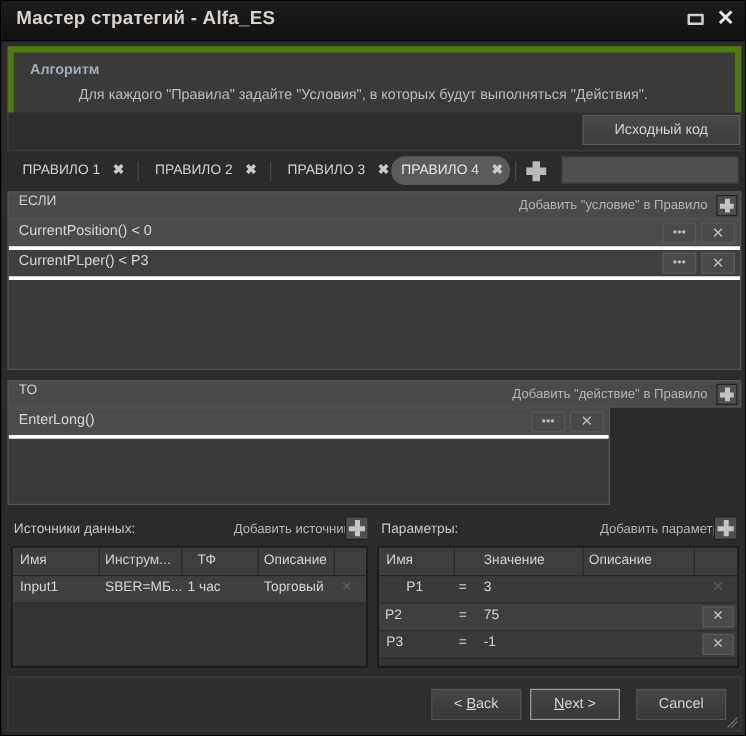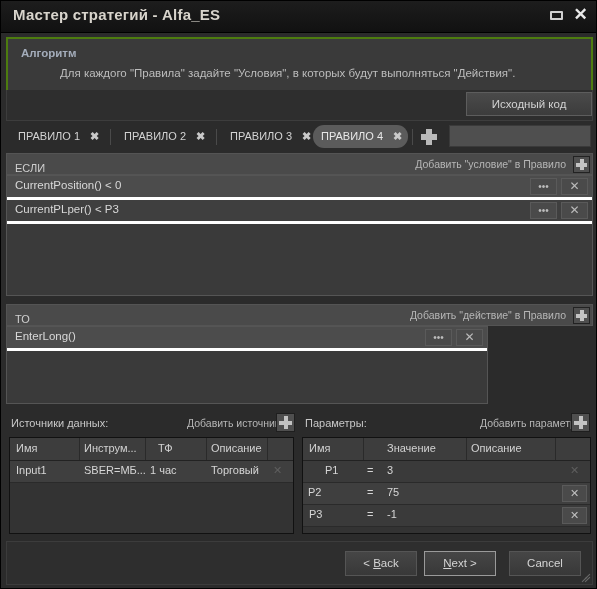--- a/index.html
+++ b/index.html
@@ -27,21 +27,21 @@
     position:absolute;left:1px;top:3px;width:13px;height:9px;
     border:2px solid #cfcfcf;box-sizing:border-box;border-radius:1px;
   }
   .win-close .glyph{
     position:absolute;left:0;top:-2px;width:17px;height:17px;
     color:#e8e8e8;font-size:17px;font-weight:bold;line-height:17px;text-align:center;
   }
   
   .algo-panel{
     position:absolute;left:5px;top:36px;width:587px;height:59px;
-    background:#3a3a3a;border:2px solid #4d7c0f;box-sizing:border-box;
+    background:#3a3a3a;border:5px solid #4d7c0f;box-sizing:border-box;
   }
   .algo-title{
     position:absolute;left:13px;top:8px;
     font-size:11.5px;font-weight:bold;color:#a4adbb;
   }
   .algo-desc{
     position:absolute;left:52px;top:28px;
     font-size:11.5px;color:#bdbdbd;white-space:nowrap;
   }
   
@@ -89,21 +89,21 @@
   .tab-field{
     position:absolute;left:443px;top:3px;width:142px;height:22px;
     background:#4f4f4f;border:1px solid #3a3a3a;box-sizing:border-box;
   }
   
   .section-head{
     position:absolute;height:22px;background:#4a4a4a;
     border:1px solid #545454;box-sizing:border-box;
   }
   .section-head .shead-label{
-    position:absolute;left:8px;top:8px;font-size:11px;color:#cfcfcf;
+    position:absolute;left:8px;top:1px;font-size:11px;color:#cfcfcf;
   }
   .section-head .shead-add-label{
     position:absolute;right:26px;top:4px;font-size:10.5px;color:#b6b6b6;
     white-space:nowrap;
   }
   .addbtn{
     position:absolute;right:2px;top:2px;width:17px;height:17px;
     background:#4f4f4f;border:1px solid #222;box-sizing:border-box;cursor:default;
   }
   .addbtn .pg{position:relative;width:100%;height:100%;}

